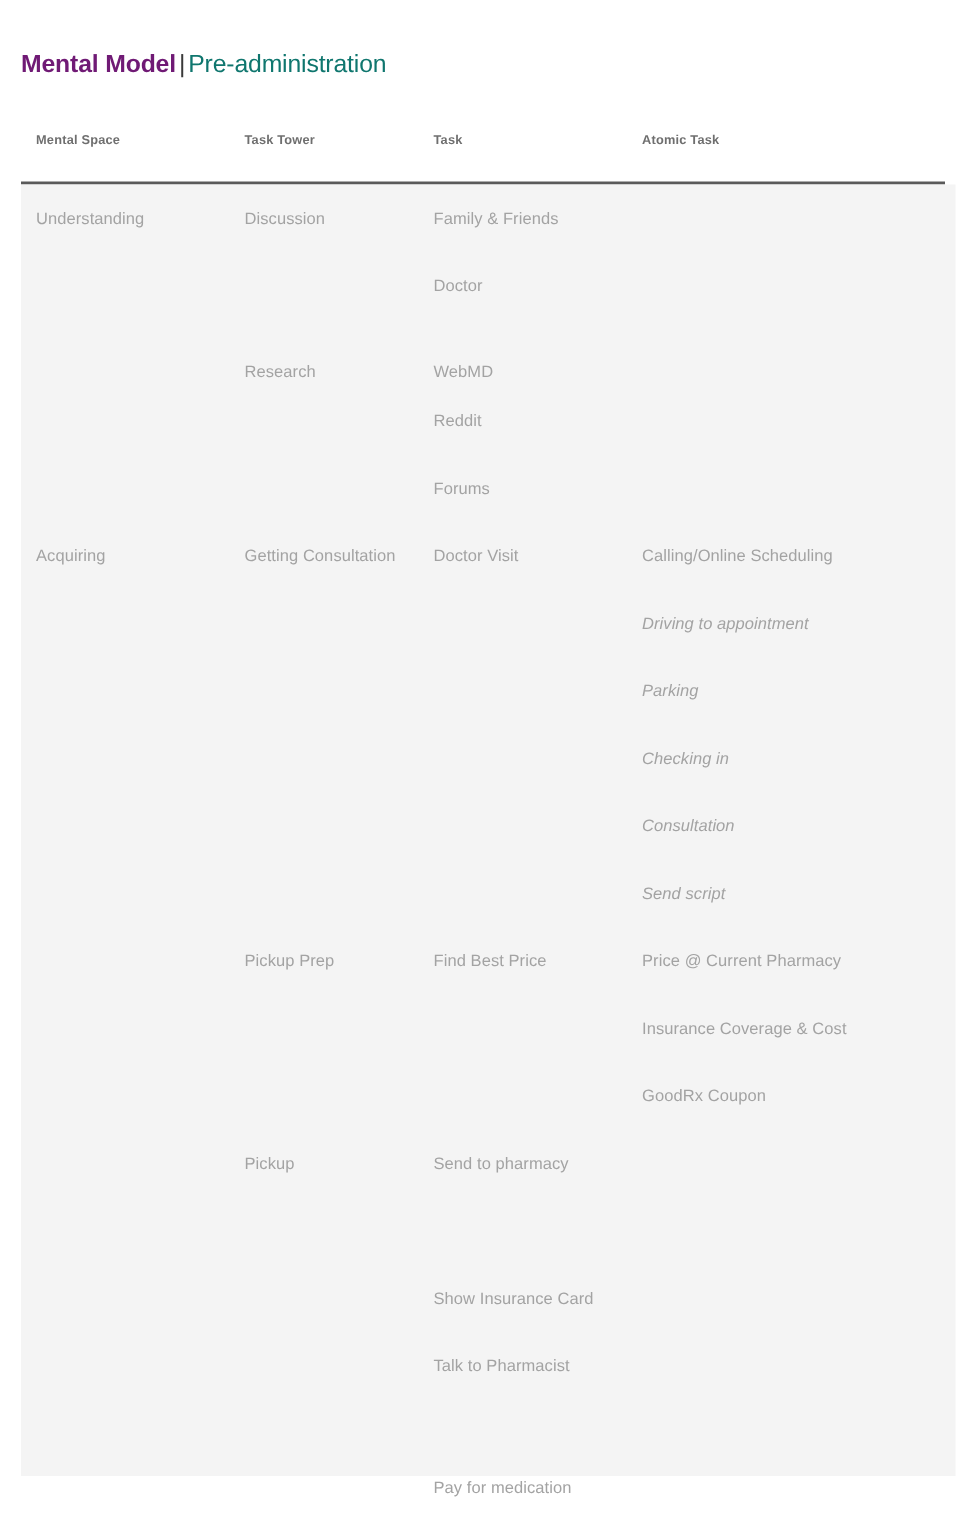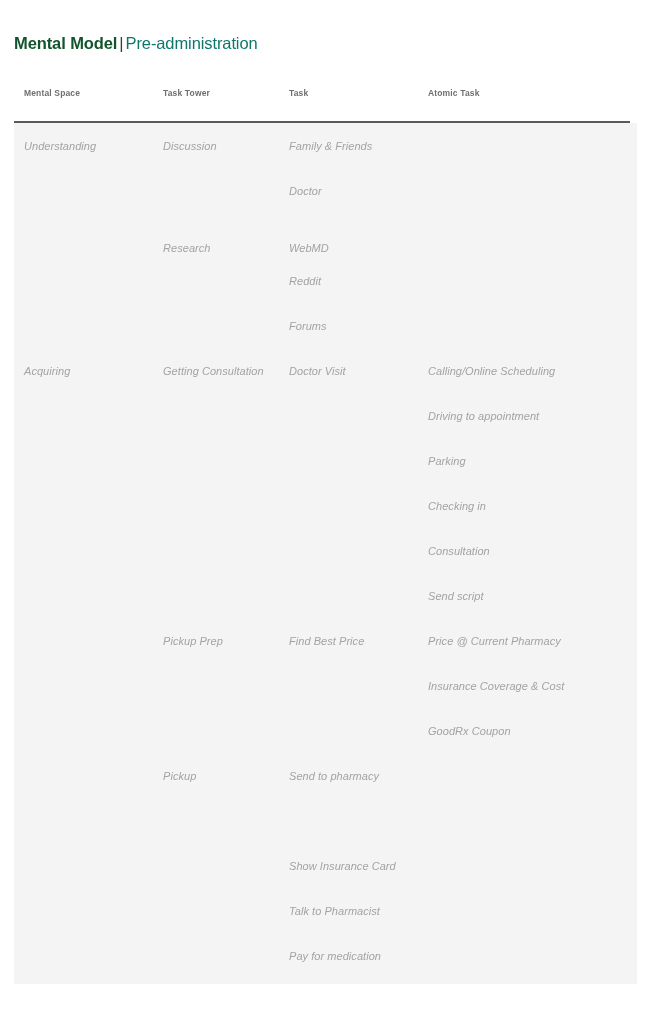--- a/index.html
+++ b/index.html
@@ -22,21 +22,21 @@
     left: 14px;
     top: 32px;
     font-size: 16.5px;
     line-height: 22px;
     color: #2b2b2b;
     white-space: nowrap;
     letter-spacing: -0.1px;
   }
   .page-title .title-strong {
     font-weight: 700;
-    color: #14532d;
+    color: #701a75;
   }
   .page-title .title-sep {
     font-weight: 400;
     color: #3a3a3a;
     padding: 0 2px;
   }
   .page-title .title-rest {
     font-weight: 400;
     color: #0f766e;
   }
@@ -83,21 +83,20 @@
     height: 45px;
   }
   .cell {
     position: absolute;
     top: 16px;
     font-size: 11px;
     line-height: 14px;
     color: #a3a3a3;
     white-space: nowrap;
     letter-spacing: 0.05px;
-    font-style: italic;
   }
   .cell.italic {
     font-style: italic;
   }
 
   
   .c0 { left: 10px;  }
   .c1 { left: 149px; }
   .c2 { left: 275px; }
   .c3 { left: 414px; }
@@ -179,18 +178,18 @@
       <div class="row" style="top: 630px;">
         <div class="cell c1">Pickup</div>
         <div class="cell c2">Send to pharmacy</div>
       </div>
       <div class="row" style="top: 720px;">
         <div class="cell c2">Show Insurance Card</div>
       </div>
       <div class="row" style="top: 765px;">
         <div class="cell c2">Talk to Pharmacist</div>
       </div>
-      <div class="row" style="top: 810px;">
+      <div class="row" style="top: 846px;">
         <div class="cell c2">Pay for medication</div>
       </div>
     </div>
 
 </div>
 
 </body></html>

